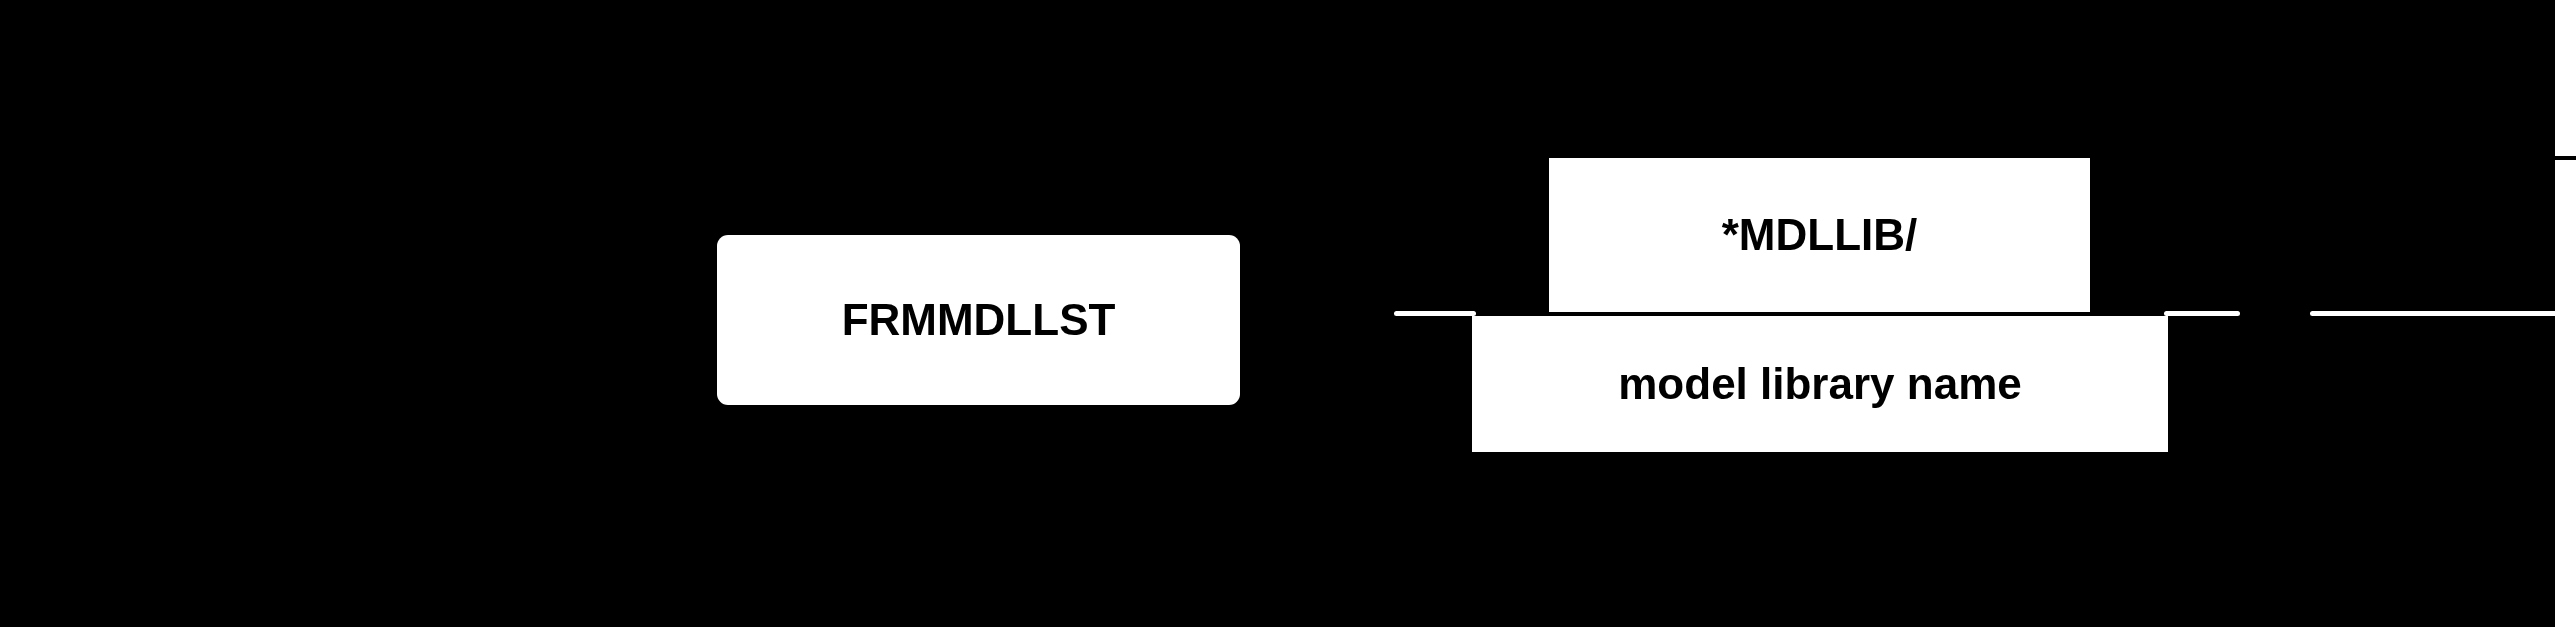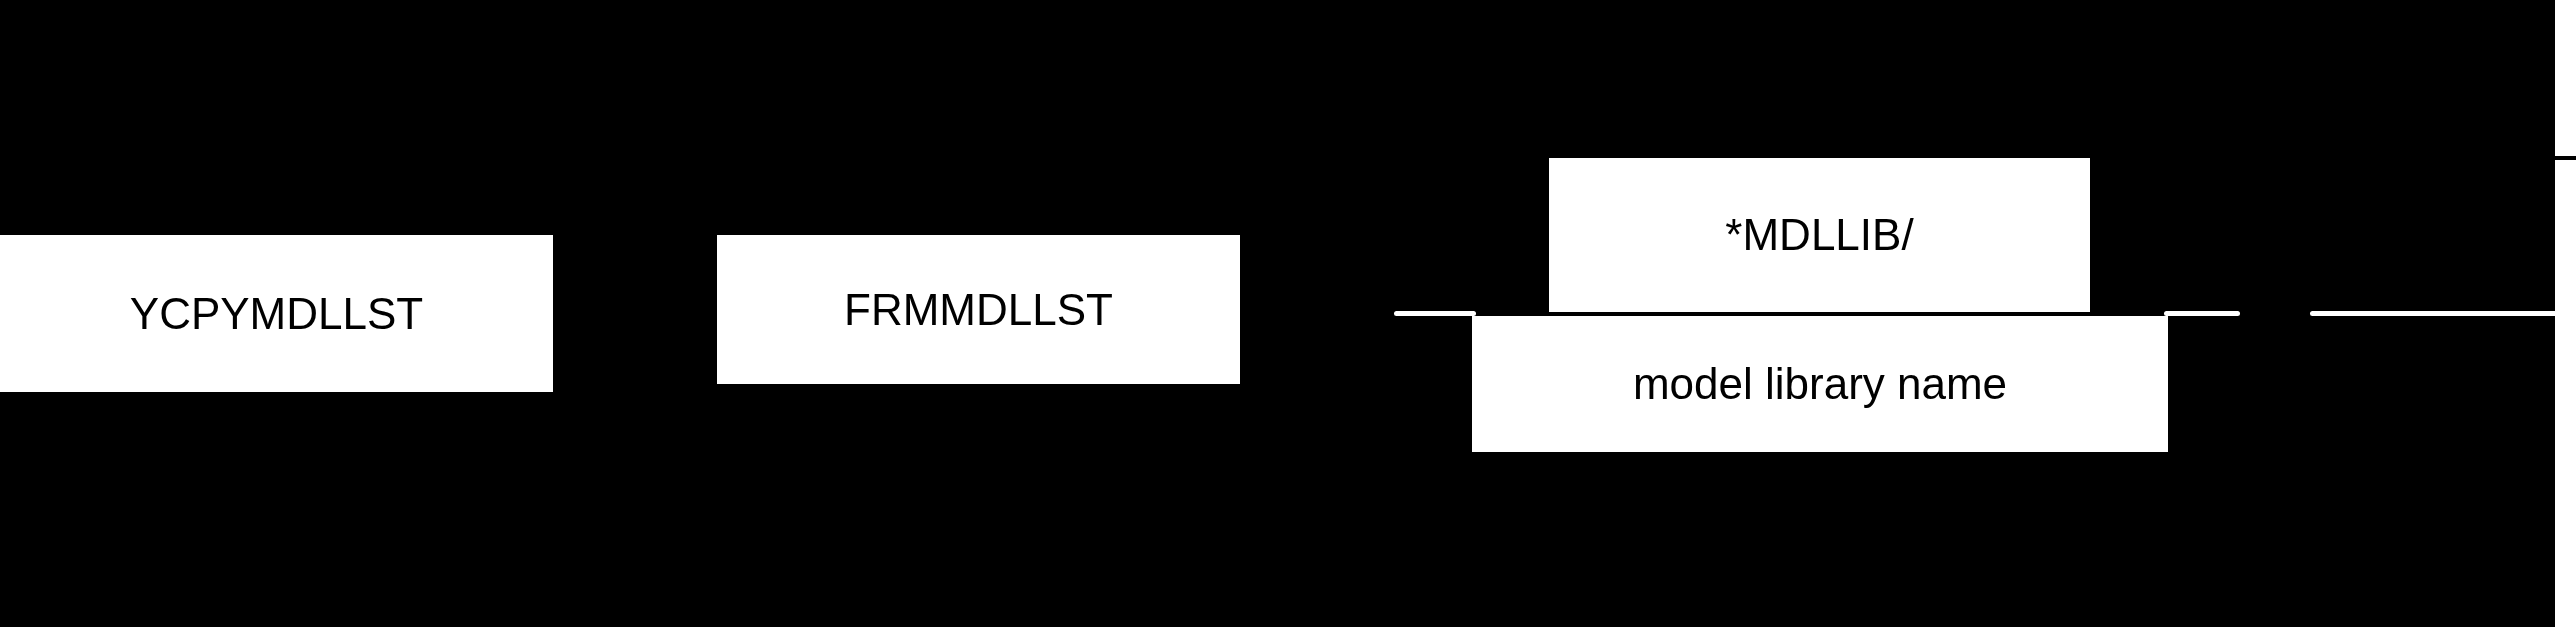--- a/index.html
+++ b/index.html
@@ -21,21 +21,21 @@
   
   .box {
     position: absolute;
     background: #ffffff;
     color: #000000;
     display: flex;
     align-items: center;
     justify-content: center;
     box-sizing: border-box;
     font-family: "Liberation Sans", sans-serif;
-    font-weight: 400;
+    font-weight: 700;
     white-space: nowrap;
     line-height: 1;
   }
   
   .rail {
     position: absolute;
     background: #ffffff;
     height: 5.2px;
     border-radius: 2.6px;
   }
@@ -48,38 +48,37 @@
     display: flex;
     flex-direction: column;
     align-items: center;
     justify-content: center;
     font-family: "Liberation Sans", sans-serif;
     white-space: nowrap;
   }
 
   
   #cmd-ycpymdllst { left: 0px;    top: 235px; width: 553px; height: 157px; font-size: 44px; }
-  #cmd-frmmdllst  { left: 717px; top: 235px; width: 523px; height: 149px; font-size: 44px; }
+  #cmd-frmmdllst  { left: 717px; top: 235px; width: 523px; height: 170px; font-size: 44px; border-radius: 11px; }
 
   #kw-mdllib      { left: 1549px; top: 158px; width: 541px; height: 154px; font-size: 44px; }
   #var-modellib   { left: 1472px; top: 316px; width: 696px; height: 136px; font-size: 44px; }
 
   #var-modelobjlist { left: 2555px; top: 0px;  width: 775px; height: 156px; font-size: 44px; }
   #opts-listname    { left: 2555px; top: 160px; width: 676px; height: 468px; font-size: 44px; }
 
   #rail-a { left: 1394px; top: 311px; width: 82px; }
   #rail-b { left: 2164px; top: 311px; width: 76px; }
   #rail-c { left: 2310px; top: 311px; width: 248px; }
 </style>
 </head>
 <body>
 
 <div id="canvas">
 
-  <div class="box" id="cmd-ycpymdllst">YCPYMDLLST</div>
 
   <div class="box" id="cmd-frmmdllst">FRMMDLLST</div>
 
   <div class="rail" id="rail-a"></div>
 
   <div class="box" id="kw-mdllib">*MDLLIB/</div>
 
   <div class="box" id="var-modellib">model library name</div>
 
   <div class="rail" id="rail-b"></div>

